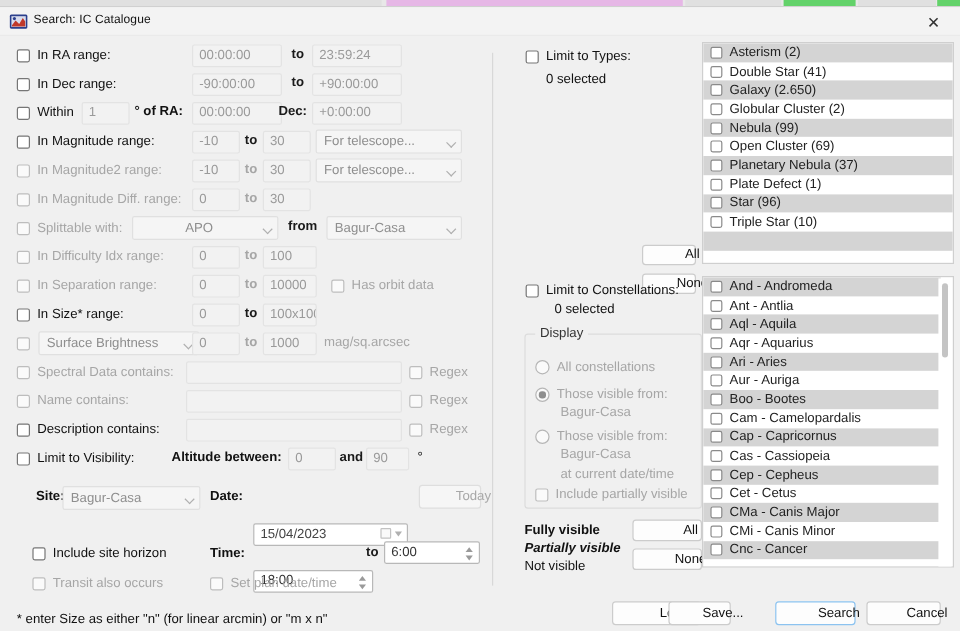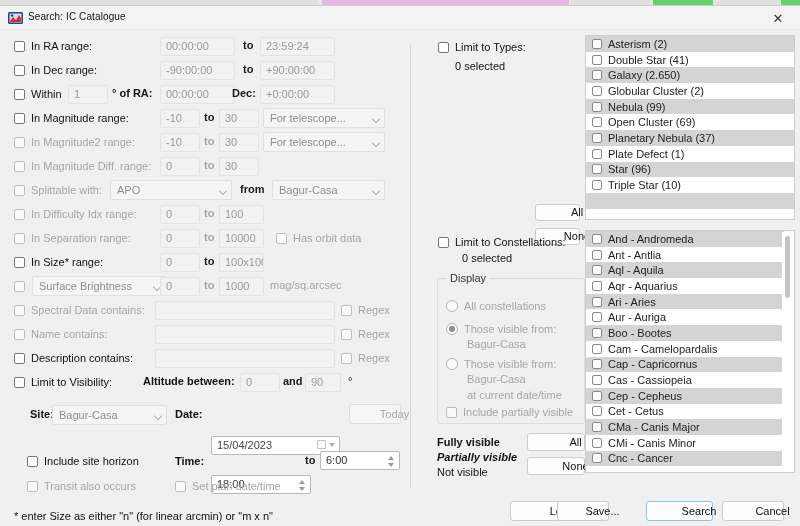--- a/index.html
+++ b/index.html
@@ -233,21 +233,21 @@
       <span class="lbl dis">In Magnitude Diff. range:</span>
     </div>
     <div class="tf" style="left:160px; top:127px; width:40px;">0</div>
     <div class="small-to dis" style="left:204px; top:129px;">to</div>
     <div class="tf" style="left:219px; top:127px; width:40px;">30</div>
 
     <div class="row" style="left:14px; top:151px;">
       <span class="cb dis"></span>
       <span class="lbl dis">Splittable with:</span>
     </div>
-    <div class="combo" style="left:110px; top:150px; width:122px;">
+    <div class="combo" style="left:110px; top:150px; width:122px;text-align:center;">
       <span>APO</span>
       <span class="car"></span>
     </div>
     <div class="small-to" style="left:240px; top:153px;">from</div>
     <div class="combo" style="left:272px; top:150px; width:113px;">
       <span>Bagur-Casa</span>
       <span class="car"></span>
     </div>
 
     <div class="row" style="left:14px; top:175px;">

